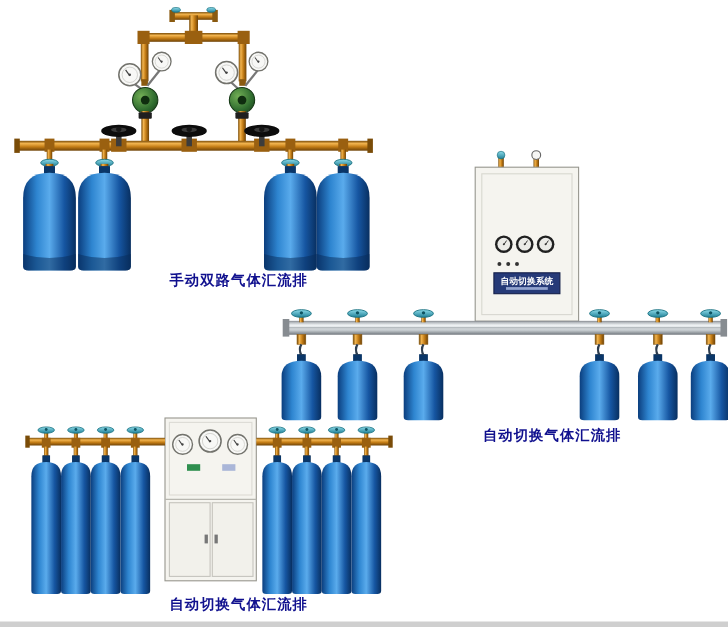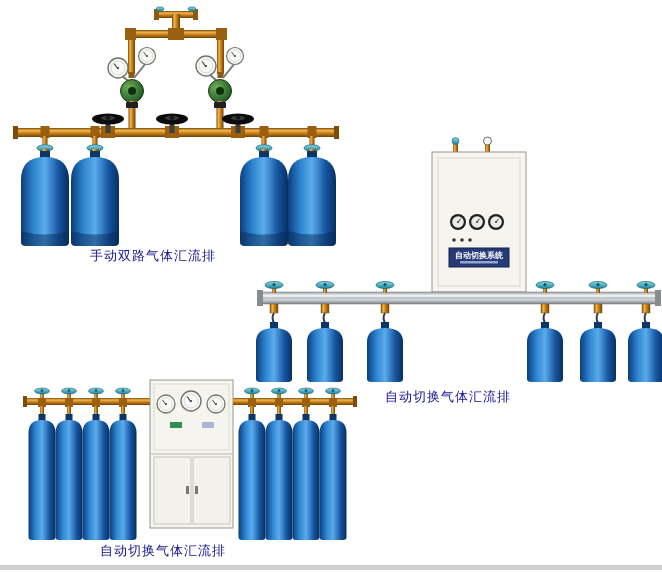--- a/index.html
+++ b/index.html
@@ -1,20 +1,20 @@
 <!DOCTYPE html>
 <html><head>
 <meta charset="utf-8">
 <style>
   html,body{margin:0;padding:0;}
   .page{position:relative;width:662px;height:572px;background:#ffffff;overflow:hidden;
         font-family:"DejaVu Sans","Liberation Sans",sans-serif;}
   .fig{position:absolute;}
-  .caption{position:absolute;font-weight:normal;font-size:13px;line-height:1.2;
-           color:#10108e;text-align:left;letter-spacing:1px;white-space:nowrap;}
+  .caption{position:absolute;font-weight:bold;font-size:13px;line-height:1.2;
+           color:#10108e;text-align:right;letter-spacing:1px;white-space:nowrap;}
   .bottom-rule{position:absolute;left:0;top:565px;width:662px;height:5px;background:#cfcfcf;}
   svg{display:block;}
 </style>
 </head>
 <body>
 
 <div class="page">
 
   <svg width="0" height="0" style="position:absolute" aria-hidden="true">
     <defs>

